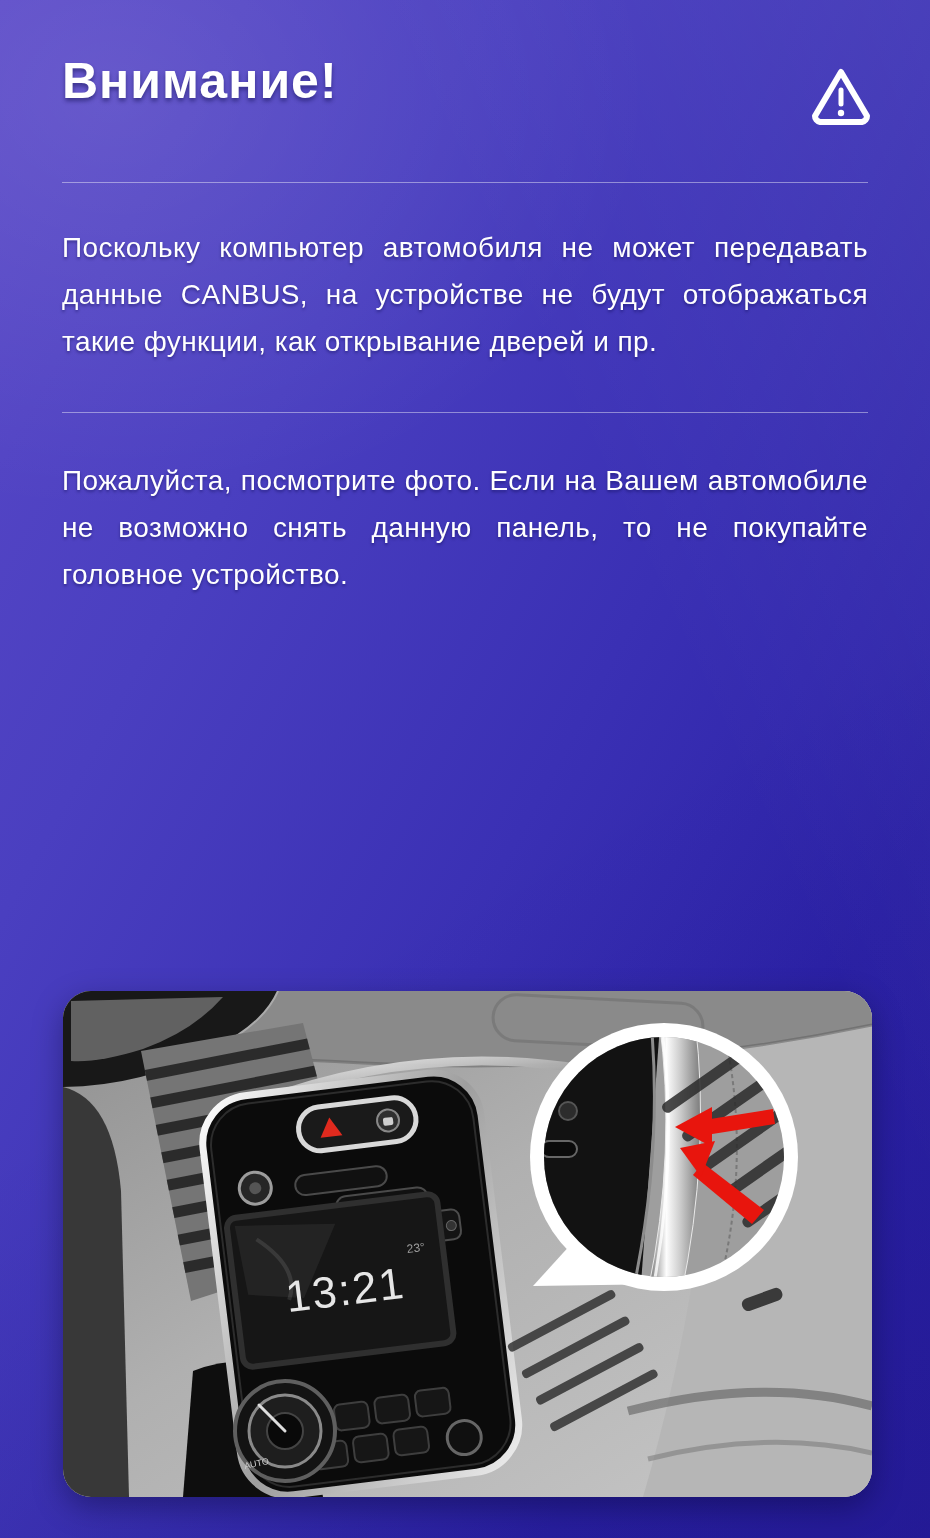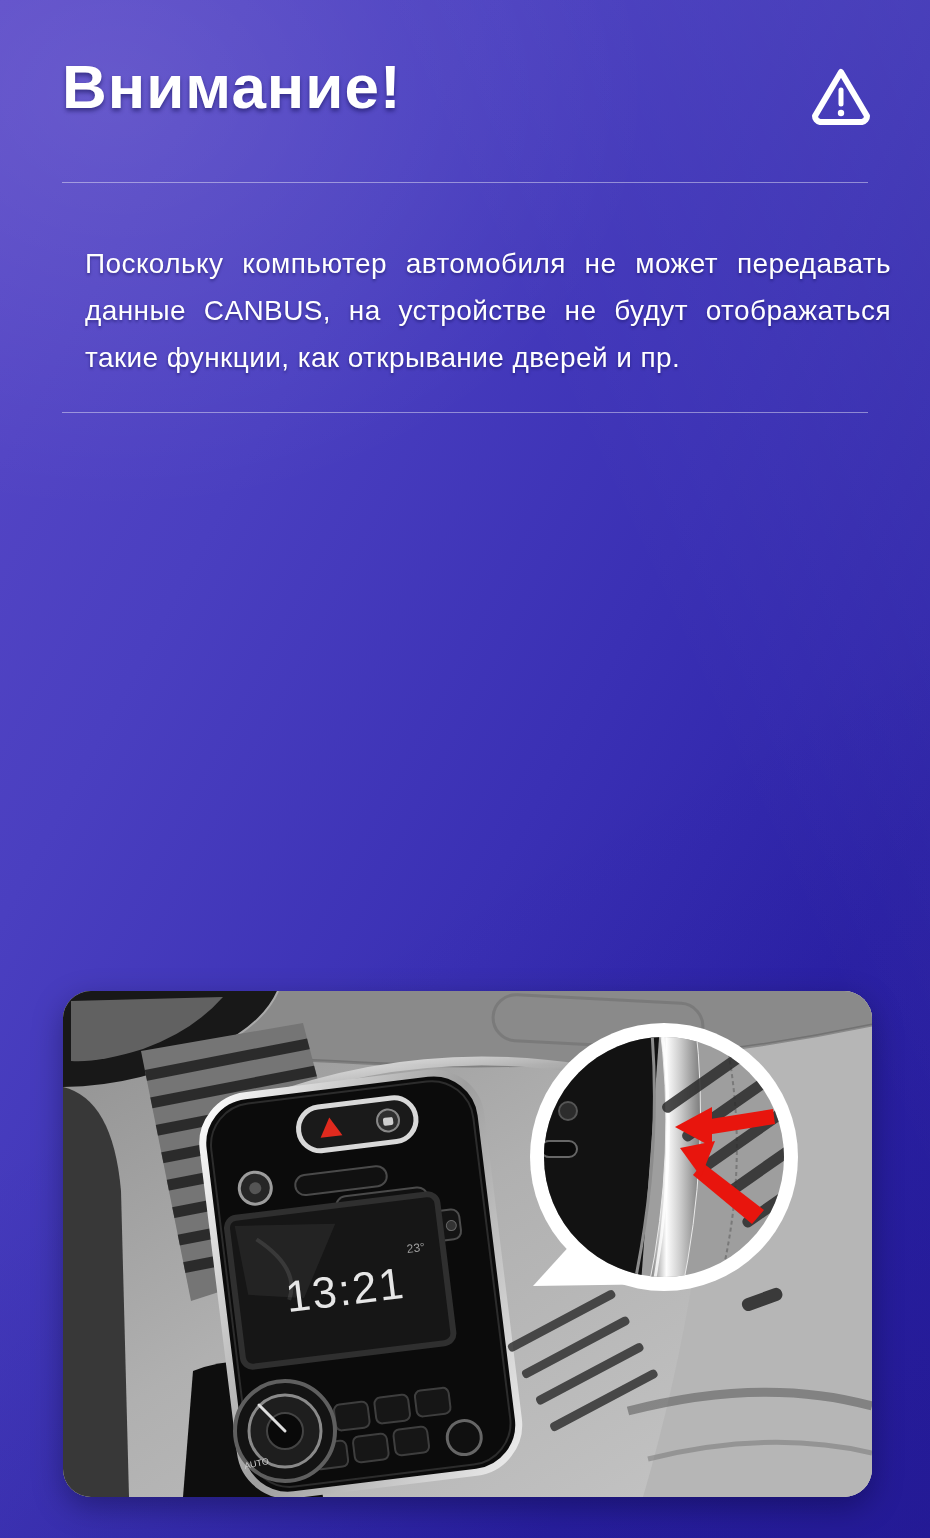--- a/index.html
+++ b/index.html
@@ -3,29 +3,29 @@
 <meta charset="utf-8">
 <style>
   html,body{margin:0;padding:0;}
   body{width:930px;height:1538px;overflow:hidden;font-family:"Liberation Sans","DejaVu Sans",sans-serif;}
   .page{position:relative;width:930px;height:1538px;overflow:hidden;
         background:linear-gradient(118deg,#5a49c8 0%,#4a3fc0 28%,#3a30b4 55%,#2c22a8 78%,#2a1fa4 100%);}
   .page::after{content:"";position:absolute;inset:0;pointer-events:none;
         background:linear-gradient(245deg,rgba(255,255,255,.07) 0%,rgba(255,255,255,0) 34%),
                    radial-gradient(900px 700px at 12% 6%,rgba(255,255,255,.10),transparent 60%),
                    linear-gradient(150deg,rgba(10,5,90,0) 55%,rgba(10,5,90,.20) 100%);}
-  .title{position:absolute;left:62px;top:56px;margin:0;color:#fff;font-size:62px;font-weight:bold;
+  .title{position:absolute;left:62px;top:56px;margin:0;color:#fff;font-size:50px;font-weight:bold;
          letter-spacing:1px;line-height:1;text-shadow:0 3px 4px rgba(5,5,60,.45);z-index:2;}
   .warn-icon{position:absolute;right:57px;top:66px;z-index:2;}
   .divider{position:absolute;left:62px;width:806px;height:1px;background:rgba(255,255,255,.42);z-index:2;}
   .d1{top:182px;} .d2{top:412px;}
   .para{position:absolute;left:62px;width:806px;margin:0;color:#fff;font-size:28px;line-height:47px;
         text-align:justify;letter-spacing:.4px;text-shadow:0 2px 3px rgba(5,5,60,.4);z-index:2;}
   .para p{margin:0;}
-  .p-canbus{top:240px;margin-left:23px;}
+  .p-canbus{top:224px;}
   .p-body{top:457px;}
   .photo{position:absolute;left:63px;top:991px;width:809px;height:506px;border-radius:28px;
          overflow:hidden;background:#a9a9a9;z-index:2;box-shadow:0 10px 30px rgba(0,0,30,.35);}
   .photo svg{display:block;width:809px;height:506px;}
   .scene-text{font-family:"Liberation Sans","DejaVu Sans",sans-serif;}
 </style>
 </head>
 <body>
 
 <div class="page">
@@ -38,20 +38,21 @@
     <circle cx="32" cy="47" r="3.2" fill="#ffffff"></circle>
   </svg>
 
   <div class="divider d1"></div>
 
   <p class="para p-canbus">Поскольку компьютер автомобиля не может передавать данные CANBUS, на устройстве не будут отображаться такие функции, как открывание дверей и пр.</p>
 
   <div class="divider d2"></div>
 
   <div class="para p-body">
+    <p>Пожалуйста, посмотрите фото. Если на Вашем автомобиле не возможно снять данную панель, то не покупайте головное устройство.</p>
   </div>
 
   <div class="photo">
     <svg viewBox="0 0 809 506">
       <defs>
         <linearGradient id="gBase" x1="0" y1="0" x2="1" y2="1">
           <stop offset="0" stop-color="#8f8f8f"></stop>
             <stop offset="0.45" stop-color="#b0b0b0"></stop>
             <stop offset="1" stop-color="#c7c7c7"></stop>
         </linearGradient>

